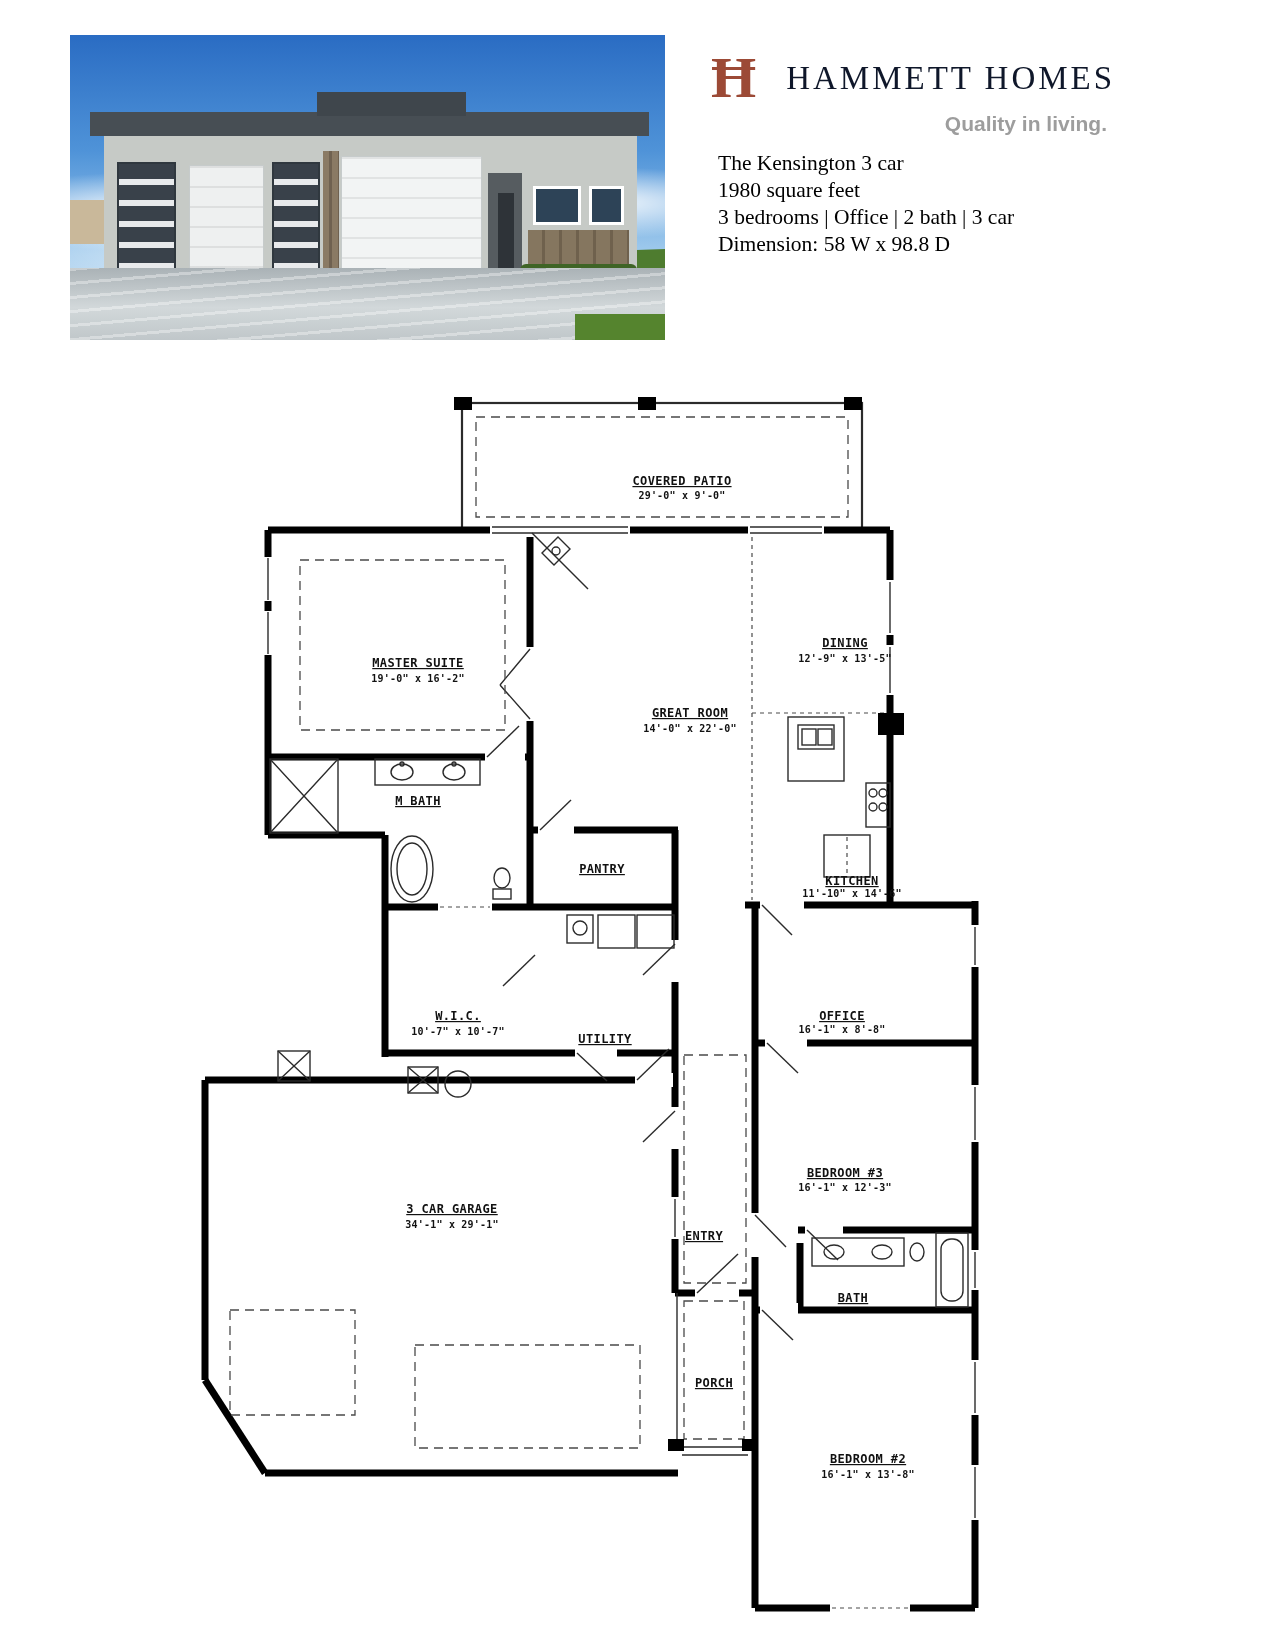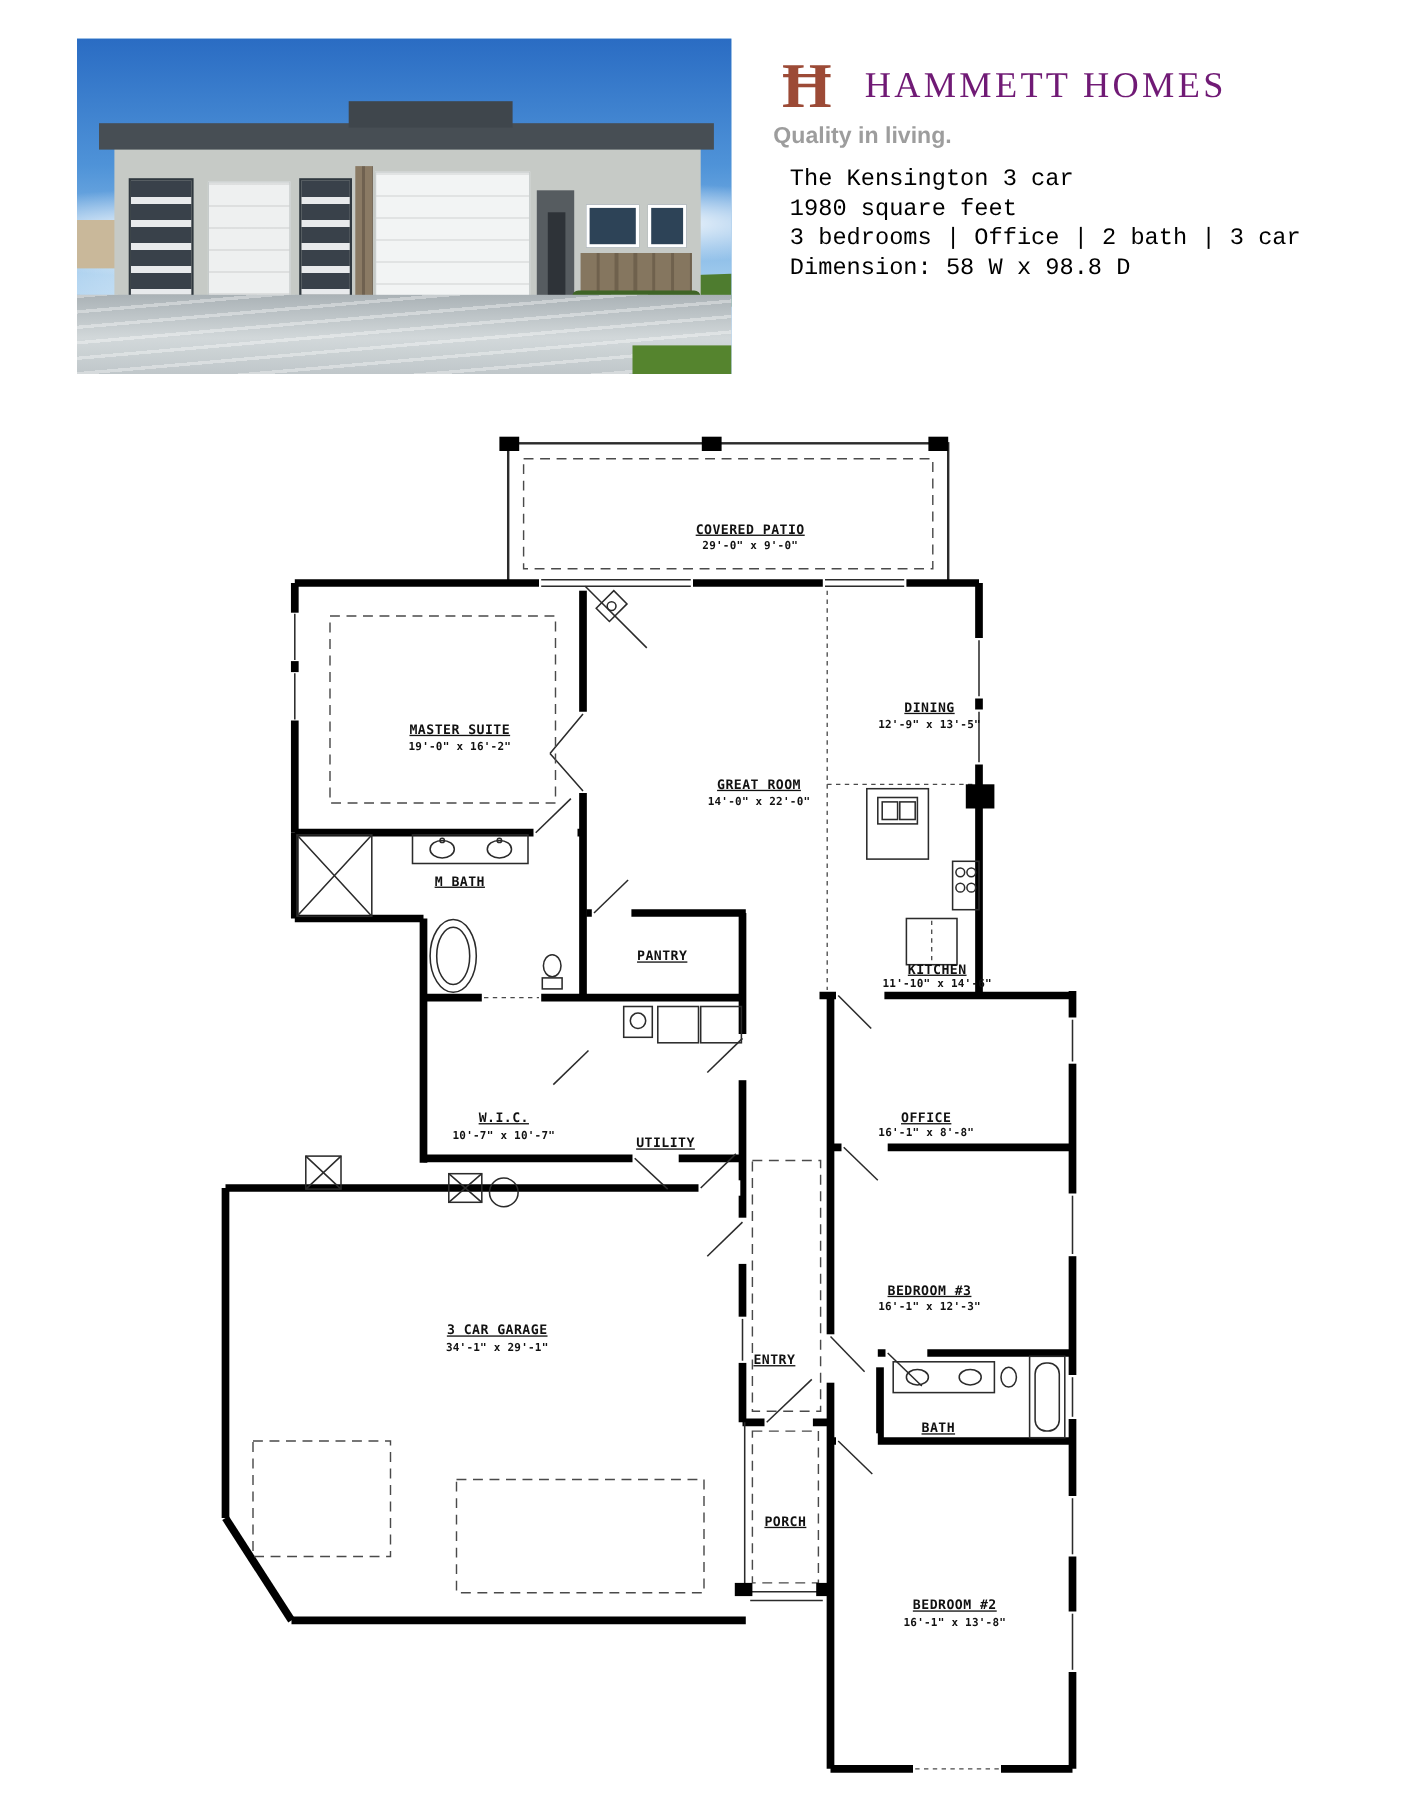--- a/index.html
+++ b/index.html
@@ -44,24 +44,24 @@
   .p-win2{position:absolute;left:91%;bottom:32%;width:6.5%;height:27%;background:#2d4357;border:3px solid #fff;box-sizing:border-box;}
   .p-stone{position:absolute;left:79.5%;bottom:0;width:19%;height:28%;
     background:repeating-linear-gradient(90deg,#85765f 0 14px,#6f614d 14px 17px),#7b6c58;}
   .p-shrubs{position:absolute;left:78%;bottom:-6px;width:22%;height:12px;background:#3f6426;border-radius:6px;}
 
   
   .logo-block{position:absolute;left:703px;top:48px;width:404px;}
   .logo-row{display:flex;align-items:center;}
   .monogram{font-family:"Liberation Serif",serif;font-size:58px;line-height:1;color:#9c4a36;font-weight:700;padding:0 14px 0 8px;}
   .logo-divider{width:1px;height:60px;background:#b9b9b9;margin-right:16px;}
-  .brand{font-family:"Liberation Serif",serif;font-size:33px;letter-spacing:3px;color:#701a75;white-space:nowrap;}
+  .brand{font-family:"Liberation Serif",serif;font-size:33px;letter-spacing:3px;color:#0f172a;white-space:nowrap;}
   .tagline{font-family:"Liberation Sans",sans-serif;font-weight:bold;font-size:21px;color:#9d9d9d;
-    margin-top:4px;}
-  .details{position:absolute;left:718px;top:150px;font-size:21.5px;line-height:27px;color:#000;font-family:Liberation Mono, monospace;}
+    text-align:right;margin-top:4px;}
+  .details{position:absolute;left:718px;top:150px;font-size:21.5px;line-height:27px;color:#000;}
 
   
   .plan{position:absolute;left:190px;top:395px;width:810px;height:1225px;}
   .w{stroke:#000;stroke-width:7;fill:none;}
   .t{stroke:#2b2b2b;stroke-width:1.4;fill:none;}
   .t2{stroke:#2b2b2b;stroke-width:2.2;fill:none;}
   .d{stroke:#4a4a4a;stroke-width:1.3;fill:none;stroke-dasharray:9 6;}
   .dd{stroke:#4a4a4a;stroke-width:1.2;fill:none;stroke-dasharray:4 4;}
   .post{fill:#000;stroke:none;}
   .gap{fill:#fff;stroke:none;}

